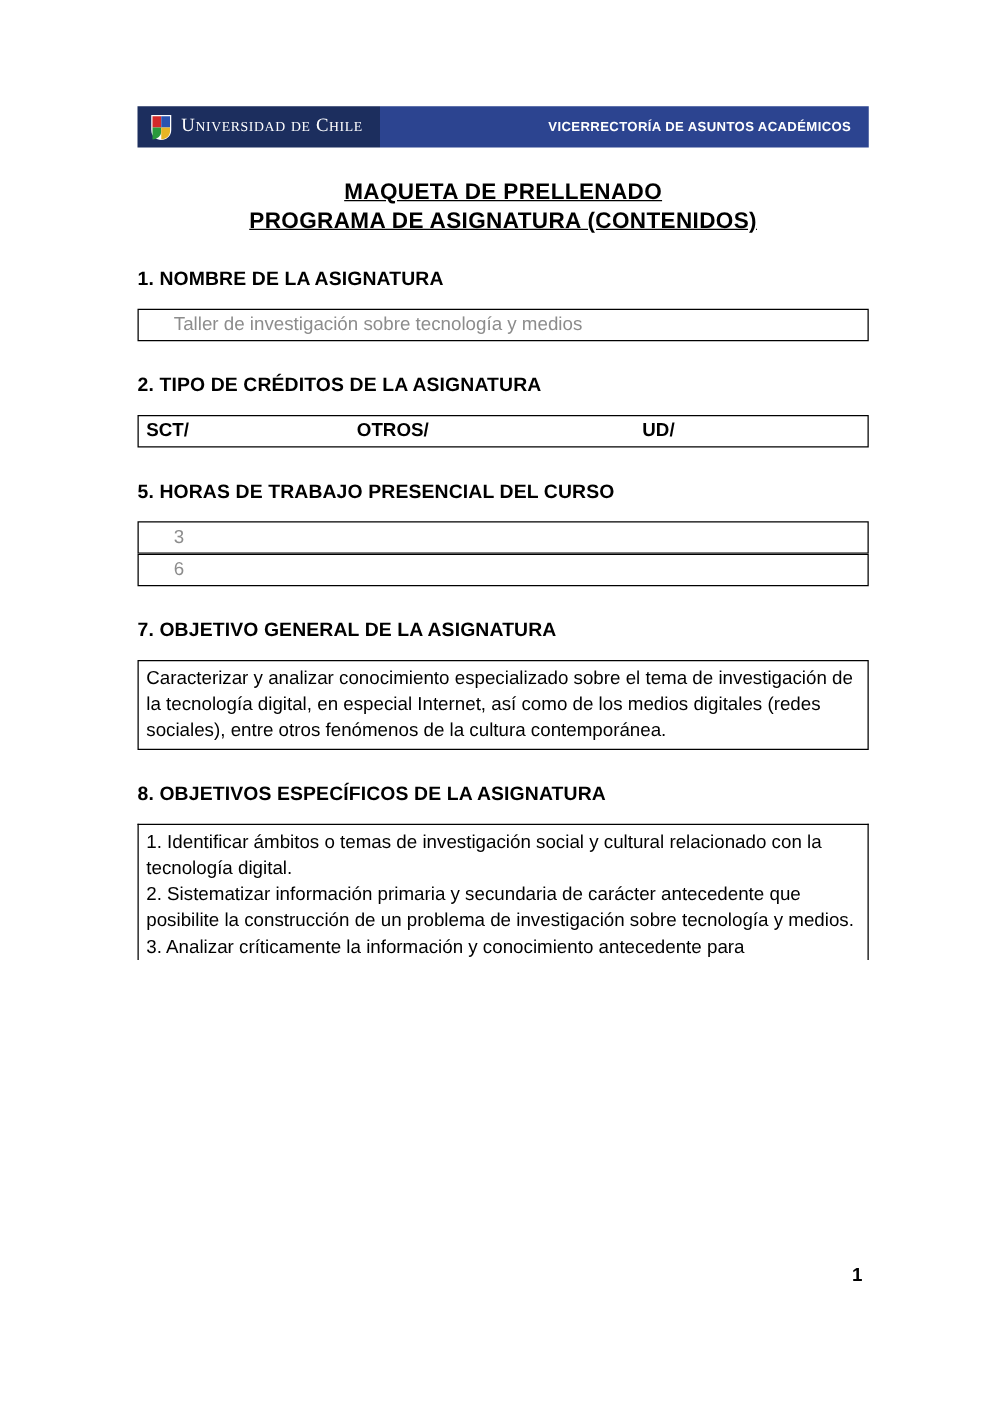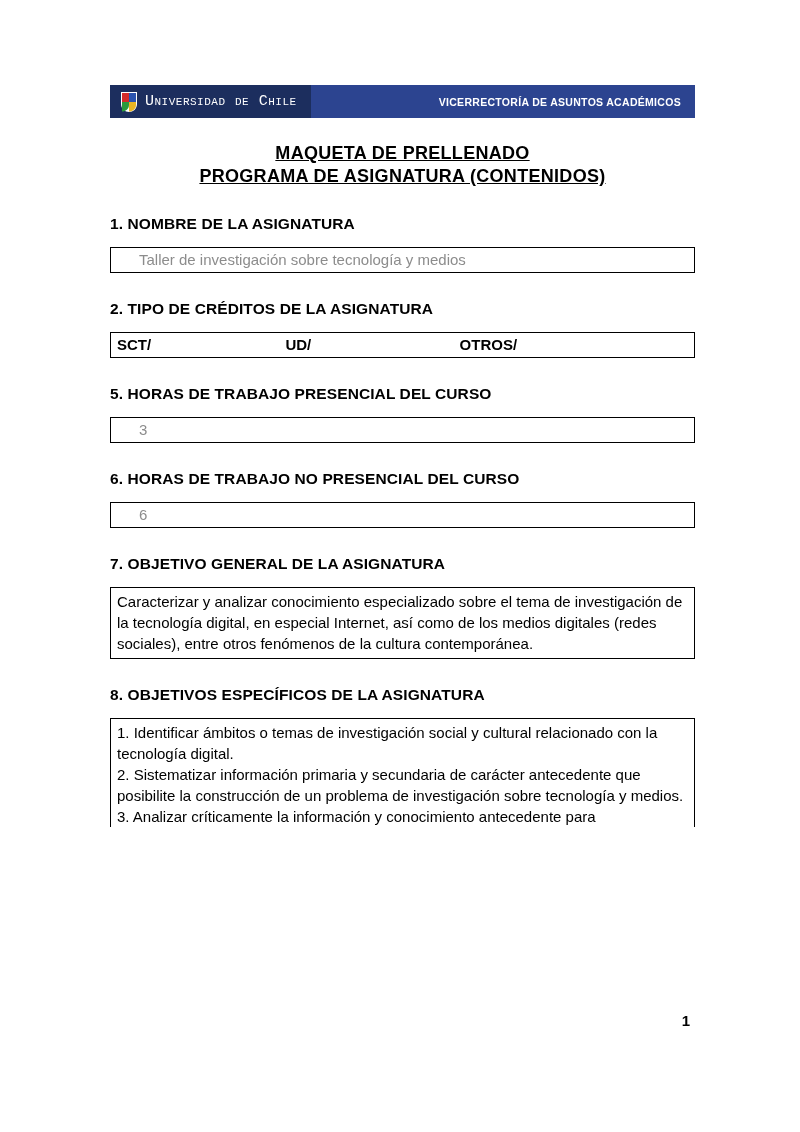--- a/index.html
+++ b/index.html
@@ -39,21 +39,21 @@
   .banner-right {
     background: #2c4490;
     flex: 1 1 auto;
     display: flex;
     align-items: center;
     justify-content: flex-end;
     padding-right: 14px;
   }
   .uni-name {
     color: #ffffff;
-    font-family: Liberation Mono, monospace;
+    font-family: Liberation Serif, serif;
     font-variant: small-caps;
     font-size: 15px;
     letter-spacing: 0.5px;
     white-space: nowrap;
   }
   .dept-name {
     color: #ffffff;
     font-size: 10.5px;
     font-weight: bold;
     letter-spacing: 0.3px;
@@ -141,33 +141,32 @@
     <div class="section">
       <div class="section-heading">1. NOMBRE DE LA ASIGNATURA</div>
       <div class="field gray">Taller de investigación sobre tecnología y medios</div>
     </div>
 
 
     <div class="section">
       <div class="section-heading">2. TIPO DE CRÉDITOS DE LA ASIGNATURA</div>
       <div class="field credits">
         <span class="credit-cell c1">SCT/</span>
+        <span class="credit-cell c3">OTROS/</span>
         <span class="credit-cell c2">UD/</span>
-        <span class="credit-cell c3">OTROS/</span>
       </div>
     </div>
 
 
     <div class="section">
       <div class="section-heading">5. HORAS DE TRABAJO PRESENCIAL DEL CURSO</div>
       <div class="field gray">3</div>
     </div>
 
     <div class="section">
-      <div class="section-heading">6. HORAS DE TRABAJO NO PRESENCIAL DEL CURSO</div>
       <div class="field gray">6</div>
     </div>
 
     <div class="section">
       <div class="section-heading">7. OBJETIVO GENERAL DE LA ASIGNATURA</div>
       <div class="field multiline">Caracterizar y analizar conocimiento especializado sobre el tema de investigación de la tecnología digital, en especial Internet, así como de los medios digitales (redes sociales), entre otros fenómenos de la cultura contemporánea.</div>
     </div>
 
     <div class="section">
       <div class="section-heading">8. OBJETIVOS ESPECÍFICOS DE LA ASIGNATURA</div>

